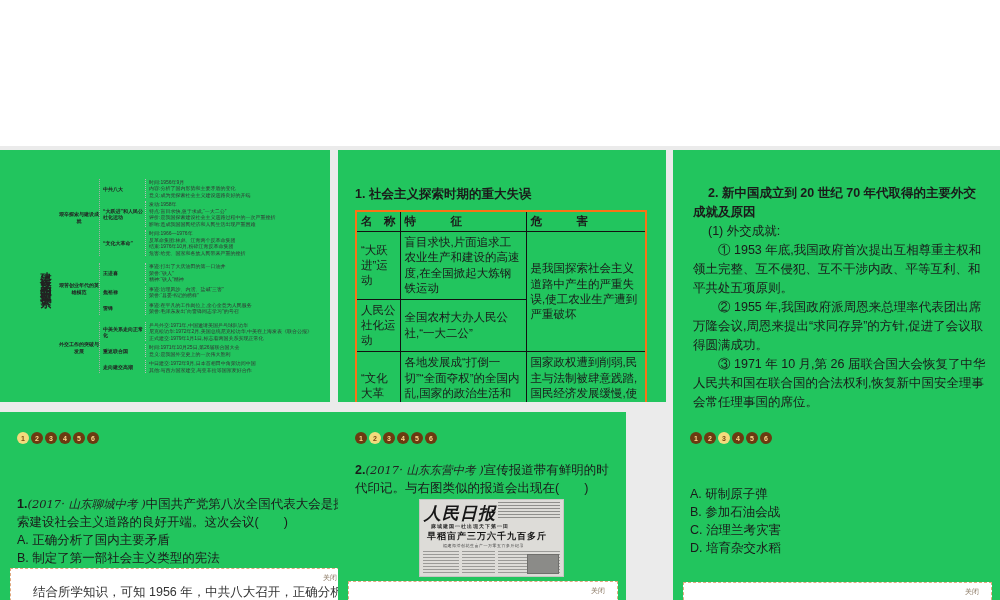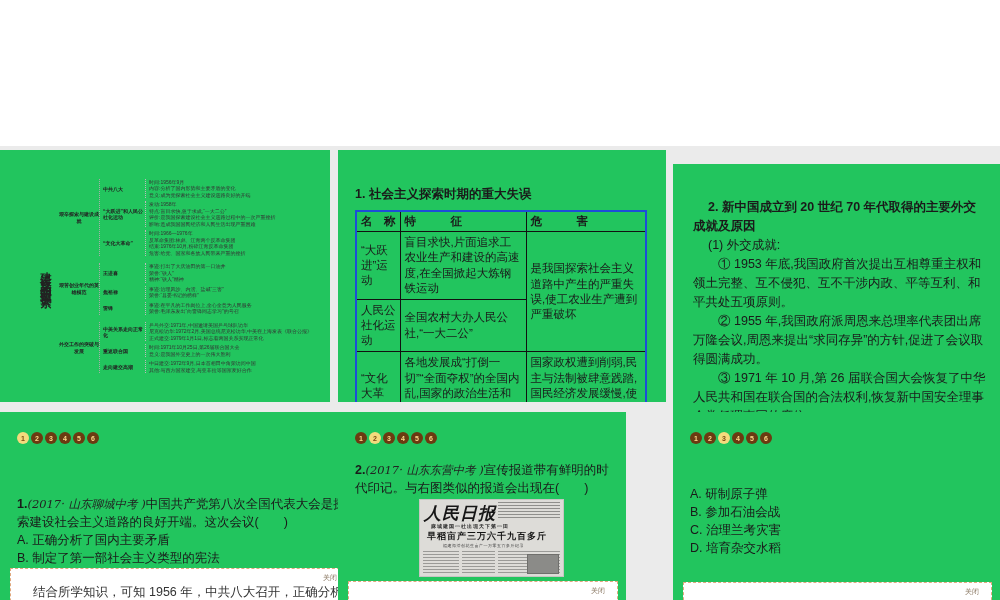--- a/index.html
+++ b/index.html
@@ -2,21 +2,21 @@
 <html><head>
 <meta charset="utf-8">
 <style>
   html,body{margin:0;padding:0;width:1000px;height:600px;overflow:hidden;
     font-family:"Liberation Sans",sans-serif;background:#ffffff;color:#1a1a1a;}
   .gap-bg{position:absolute;left:0;top:146px;width:1000px;height:454px;background:#ebebeb;}
   .card{position:absolute;background:#22c55e;overflow:hidden;}
   
   .c-mindmap{left:0;top:150px;width:330px;height:252px;}
   .c-table{left:338px;top:150px;width:328px;height:252px;}
-  .c-notes{left:673px;top:164px;width:327px;height:300px;}
+  .c-notes{left:673px;top:150px;width:327px;height:300px;}
   .c-q1{left:0;top:412px;width:330px;height:188px;padding-left:28px;}
   .c-q2{left:338px;top:412px;width:288px;height:188px;}
   .c-q3{left:673px;top:412px;width:327px;height:188px;}
 
   
   .mindmap{display:flex;align-items:center;height:100%;padding:14px 2px 14px 38px;box-sizing:border-box;}
   .mm-title{writing-mode:vertical-rl;font-size:11.5px;font-weight:bold;letter-spacing:3px;color:#222;flex:0 0 auto;}
   .mm-branches{flex:1;display:flex;flex-direction:column;gap:7px;margin-left:6px;min-width:0;}
   .mm-branch{display:flex;align-items:center;}
   .mm-branch-label{flex:0 0 40px;font-size:5px;font-weight:bold;color:#222;text-align:center;line-height:7px;}
@@ -25,21 +25,21 @@
   .mm-leaf-label{flex:0 0 42px;font-size:5px;font-weight:bold;color:#222;line-height:6px;}
   .mm-lines{flex:1;border-left:1px dotted #bbb;padding-left:3px;min-width:0;}
   .mm-line{font-size:5px;line-height:6.5px;color:#333;white-space:nowrap;overflow:hidden;}
 
   
   .c-table .inner{padding:36px 18px 0 17px;}
   .tbl-title{font-size:12.5px;font-weight:bold;margin:0 0 7px 0;}
   table.mistakes{border-collapse:collapse;width:290px;table-layout:fixed;}
   table.mistakes th,table.mistakes td{border:1px solid #111;font-size:11.5px;line-height:1.32;
     padding:3px 4px;vertical-align:middle;text-align:left;word-break:break-all;}
-  table.mistakes{border:2px solid #1d4ed8;}
+  table.mistakes{border:2px solid #f97316;}
   table.mistakes th{font-weight:bold;padding:2px 4px;}
   .colw-name{width:44px;}.colw-feat{width:126px;}.colw-harm{width:120px;}
 
   
   .c-notes .inner{padding:34px 13px 0 20px;}
   .c-notes p{margin:0;font-size:12.5px;line-height:1.52;text-indent:2em;word-break:break-all;}
   .c-notes p.head{font-weight:bold;text-indent:1.2em;}
   .c-notes p.sub{text-indent:1.2em;}
 
   

